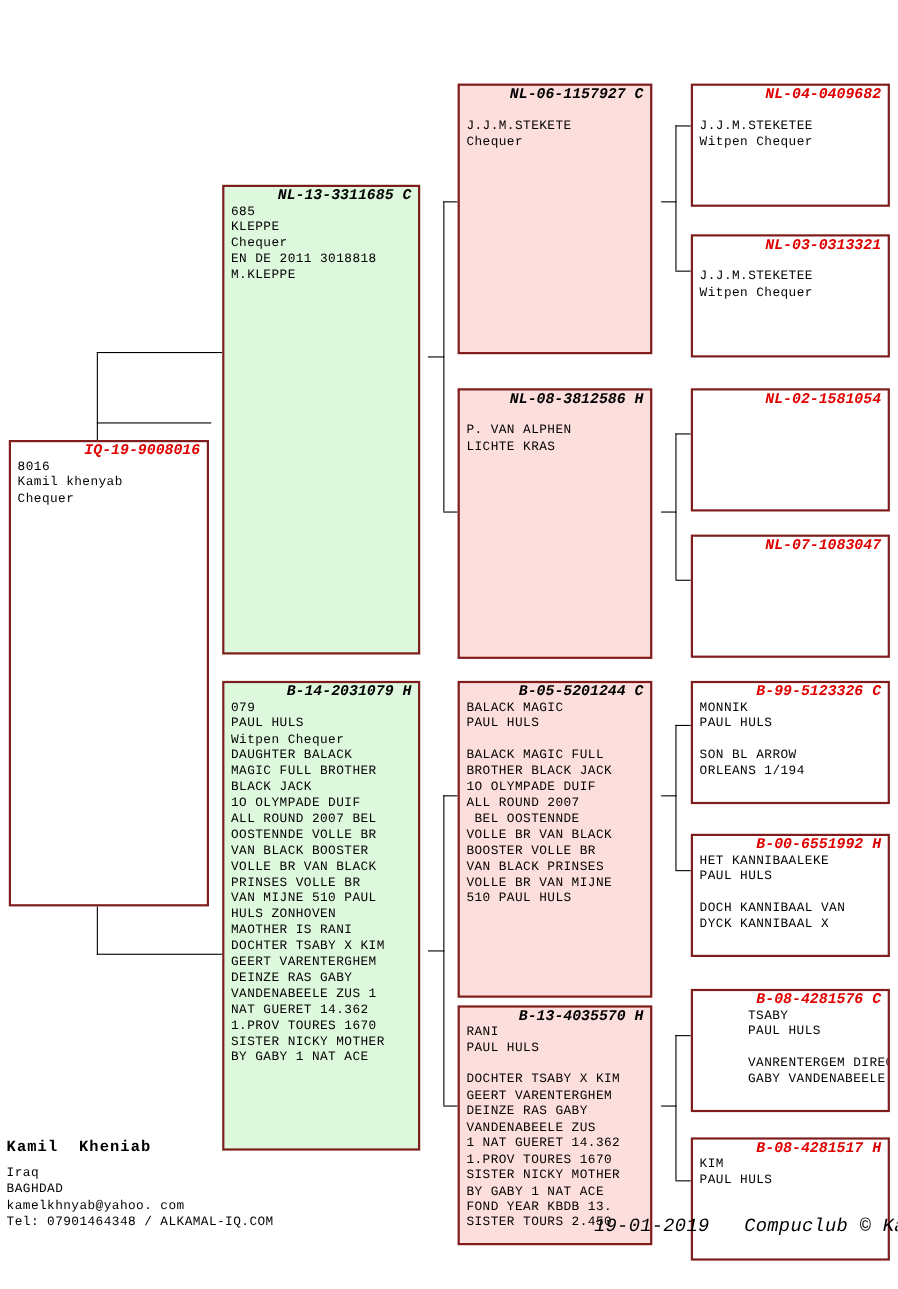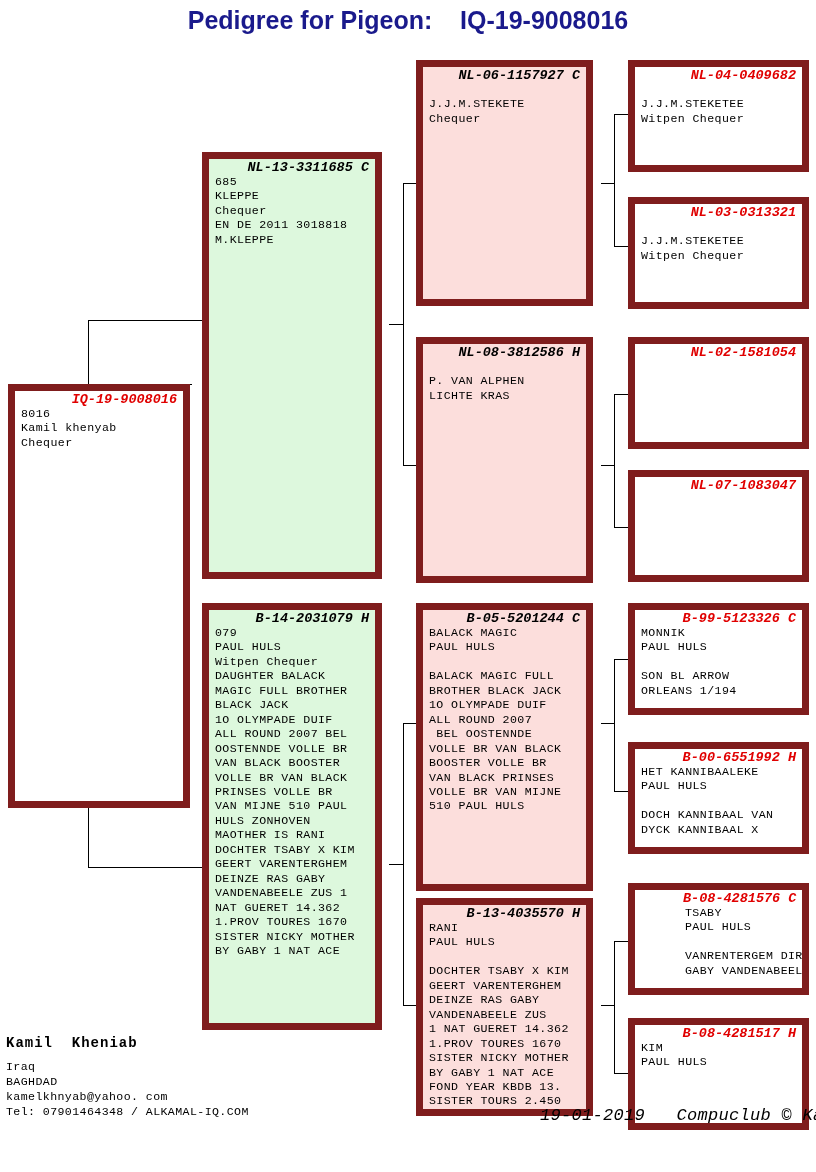--- a/index.html
+++ b/index.html
@@ -41,23 +41,24 @@
     position: absolute;
     background: #000000;
   }
   .conn.h { height: 1px; }
   .conn.v { width: 1px; }
 
   
   .box {
     position: absolute;
     box-sizing: border-box;
-    border: 7px solid #7f1d1d;
+    border: 2px solid #7f1d1d;
     background: #ffffff;
     overflow: hidden;
+    margin-top: 16px;
   }
   .box .shadow-r {
     position: absolute;
     right: -7px;
     top: 7px;
     bottom: -7px;
     width: 7px;
     background: #000000;
   }
   .box .shadow-b {
@@ -127,21 +128,20 @@
     letter-spacing: 0.3px;
     white-space: pre;
     color: #000;
   }
 </style>
 </head>
 <body>
 
 <div id="page">
 
-  <div class="title">Pedigree for Pigeon:    IQ-19-9008016</div>
 
   <div class="conn v" style="left:88px; top:320px; height:548px;"></div>
   <div class="conn h" style="left:88px; top:320px; width:114px;"></div>
   <div class="conn h" style="left:88px; top:867px; width:114px;"></div>
   <div class="conn h" style="left:88px; top:384px; width:104px;"></div>
 
   <div class="conn v" style="left:403px; top:183px; height:282px;"></div>
   <div class="conn h" style="left:403px; top:183px; width:13px;"></div>
   <div class="conn h" style="left:403px; top:465px; width:13px;"></div>
   <div class="conn h" style="left:389px; top:324px; width:15px;"></div>

